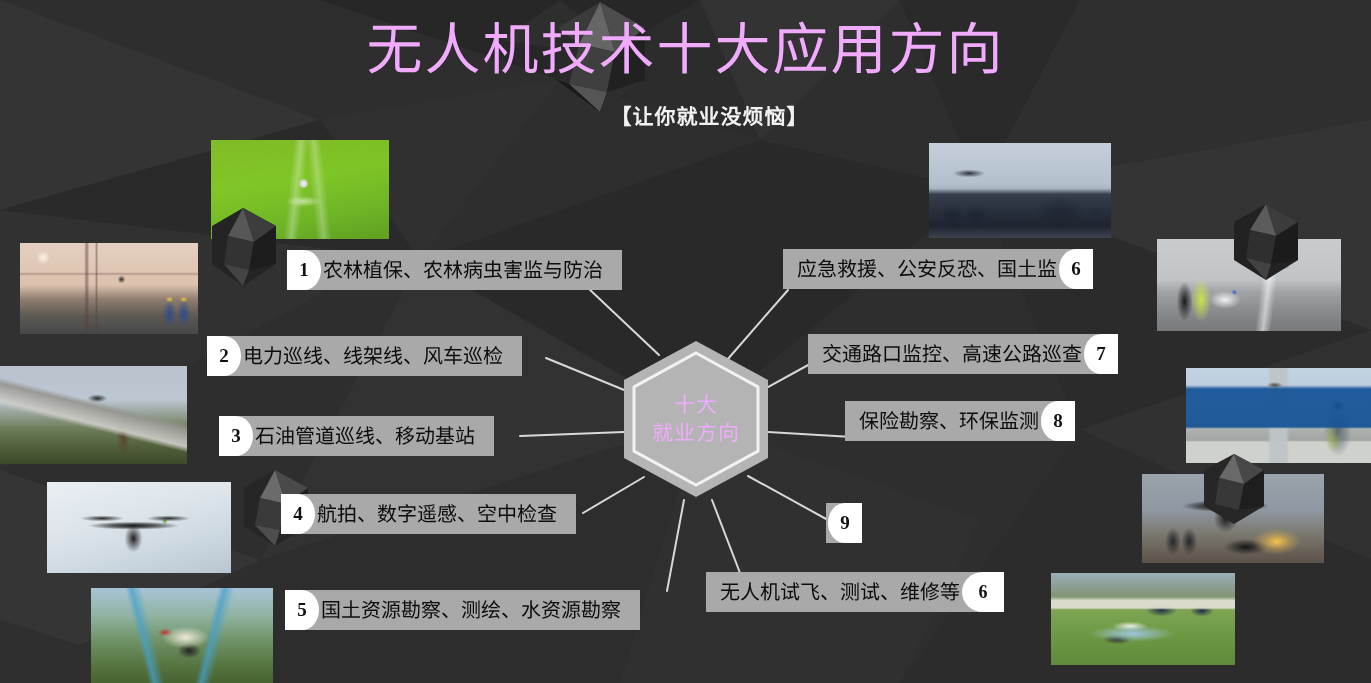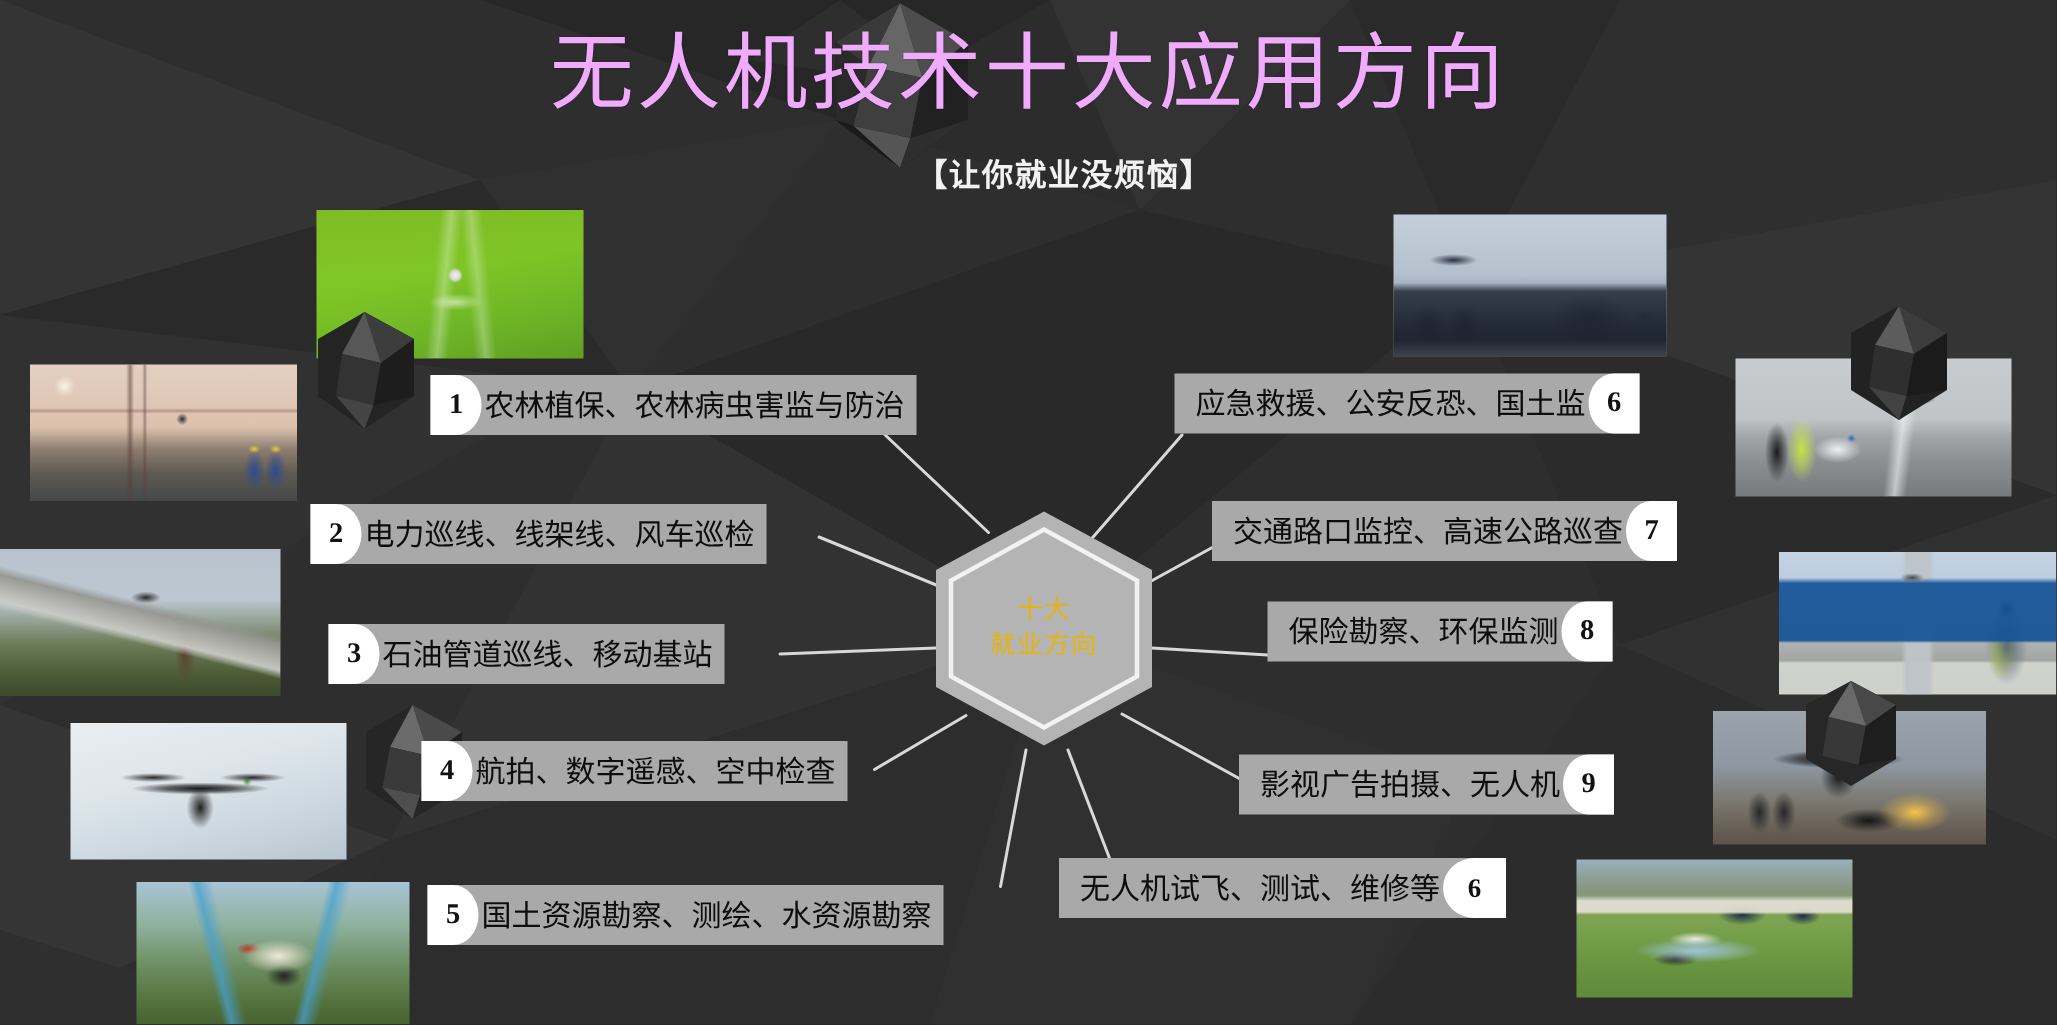--- a/index.html
+++ b/index.html
@@ -93,23 +93,23 @@
   .hex-wrap svg { display: block; }
   .hex-label {
     position: absolute;
     left: 0; top: 0;
     width: 150px; height: 160px;
     display: flex;
     flex-direction: column;
     align-items: center;
     justify-content: center;
     font-family: "DejaVu Sans", "Liberation Sans", sans-serif;
-    font-size: 17px;
+    font-size: 21px;
     font-weight: 400;
-    color: #eab308;
+    color: #f0abfc;
     line-height: 1.35;
     letter-spacing: 1px;
   }
 
   
   .item {
     position: absolute;
     z-index: 8;
     height: 40px;
     background: #a9a9a9;
@@ -134,21 +134,21 @@
     font-size: 19px;
     font-weight: 700;
     color: #111;
   }
 
   
   .item.left .badge {
     border-radius: 0 50% 50% 0 / 0 50% 50% 0;
     margin-right: 2px;
   }
-  .item.left .txt { padding-right: 8px; }
+  .item.left .txt { padding-right: 19px; }
 
   
   .item.right { justify-content: flex-end; }
   .item.right .badge {
     border-radius: 50% 0 0 50% / 50% 0 0 50%;
     margin-left: 2px;
   }
   .item.right .txt { padding-left: 14px; }
 
   .item.badge-wide .badge { width: 42px; flex-basis: 42px; font-size: 18px; }
@@ -413,21 +413,20 @@
     <span class="txt">交通路口监控、高速公路巡查</span>
     <span class="badge">7</span>
   </div>
 
   <div class="item right" style="left:845px; top:401px;">
     <span class="txt">保险勘察、环保监测</span>
     <span class="badge">8</span>
   </div>
 
   <div class="item right" style="left:826px; top:503px;">
-    <span class="txt">影视广告拍摄、无人机</span>
     <span class="badge">9</span>
   </div>
 
   <div class="item right badge-wide" style="left:706px; top:572px;">
     <span class="txt">无人机试飞、测试、维修等</span>
     <span class="badge">6</span>
   </div>
 
 </div>
 

